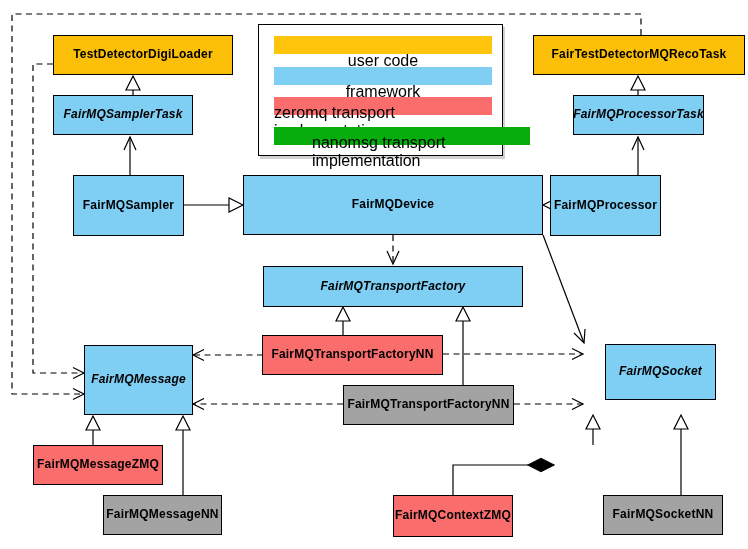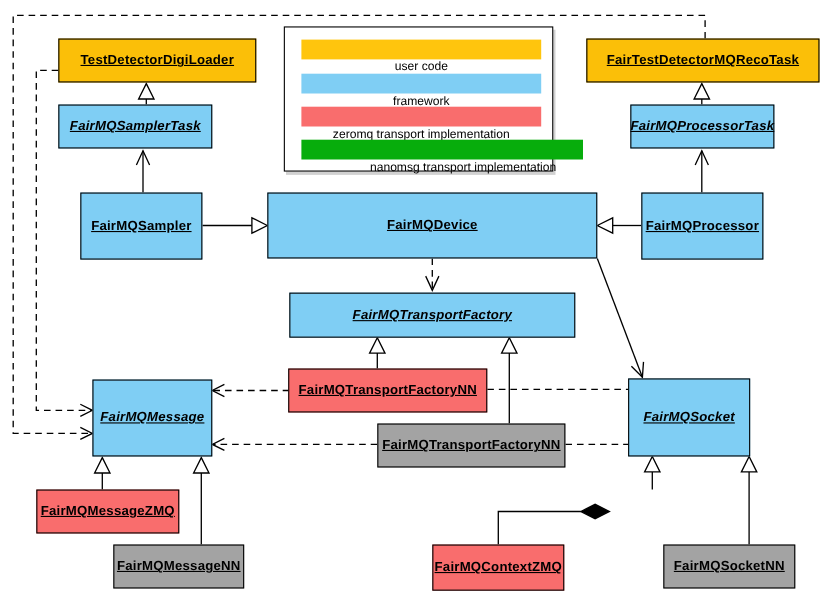--- a/index.html
+++ b/index.html
@@ -9,37 +9,36 @@
   }
   #wires{position:absolute;left:0;top:0;z-index:0;}
   .node{
     position:absolute;box-sizing:border-box;z-index:1;
     border:1.2px solid #000;display:flex;align-items:center;justify-content:center;
     text-align:center;
   }
   .node .lbl{
     font-size:12px;font-weight:bold;color:#000;letter-spacing:.2px;line-height:1.1;
     padding:0 2px;
-    text-decoration:underline;
   }
   .abstract .lbl{font-style:italic;}
   .c-user{background:#fbbf08;}
   .c-fw{background:#7fcef4;}
   .c-zmq{background:#f96d6d;}
   .c-nn{background:#a3a3a3;align-items:center;}
   .legend{
     position:absolute;left:258px;top:24px;width:245px;height:132px;z-index:1;
     background:#ffffff;border:1.5px solid #000;box-sizing:border-box;
     box-shadow:2px 3px 0 rgba(0,0,0,0.18);
   }
   .legend-row{
     position:absolute;left:15px;width:218px;height:18px;
     display:flex;align-items:center;justify-content:center;
   }
-  .legend-row span{font-size:11px;color:#000;margin-top:32px;}
+  .legend-row span{font-size:16px;color:#000;margin-top:32px;}
   .lr0{top:11px;background:#ffc50d;}
   .lr1{top:42px;background:#7fcef4;}
   .lr2{top:72px;background:#f96d6d;}
   .lr3{top:102px;background:#07ad0c;padding-left:38px;}
   .edge{stroke:#000;stroke-width:1.2;fill:none;}
   .dash{stroke-dasharray:6 4.5;}
   .tri{fill:#ffffff;stroke:#000;stroke-width:1.2;}
   .diamond{fill:#000;stroke:#000;stroke-width:1.2;}
 </style>
 </head>
@@ -181,36 +180,36 @@
   </div>
   <div class="node c-fw abstract" style="left:573px;top:95px;width:131px;height:40px">
     <span class="lbl">FairMQProcessorTask</span>
   </div>
   <div class="node c-fw" style="left:73px;top:175px;width:111px;height:61px">
     <span class="lbl">FairMQSampler</span>
   </div>
   <div class="node c-fw" style="left:243px;top:175px;width:300px;height:60px">
     <span class="lbl">FairMQDevice</span>
   </div>
-  <div class="node c-fw" style="left:583px;top:175px;width:111px;height:61px">
+  <div class="node c-fw" style="left:550px;top:175px;width:111px;height:61px">
     <span class="lbl">FairMQProcessor</span>
   </div>
   <div class="node c-fw abstract" style="left:263px;top:266px;width:260px;height:41px">
     <span class="lbl">FairMQTransportFactory</span>
   </div>
   <div class="node c-zmq" style="left:262px;top:335px;width:181px;height:40px">
     <span class="lbl">FairMQTransportFactoryNN</span>
   </div>
   <div class="node c-nn" style="left:343px;top:385px;width:171px;height:40px">
     <span class="lbl">FairMQTransportFactoryNN</span>
   </div>
   <div class="node c-fw abstract" style="left:84px;top:345px;width:109px;height:70px">
     <span class="lbl">FairMQMessage</span>
   </div>
-  <div class="node c-fw abstract" style="left:571px;top:344px;width:111px;height:71px">
+  <div class="node c-fw abstract" style="left:605px;top:344px;width:111px;height:56px">
     <span class="lbl">FairMQSocket</span>
   </div>
   <div class="node c-zmq" style="left:33px;top:445px;width:130px;height:40px">
     <span class="lbl">FairMQMessageZMQ</span>
   </div>
   <div class="node c-nn" style="left:103px;top:495px;width:119px;height:40px">
     <span class="lbl">FairMQMessageNN</span>
   </div>
   <div class="node c-nn" style="left:603px;top:495px;width:120px;height:40px">
     <span class="lbl">FairMQSocketNN</span>

